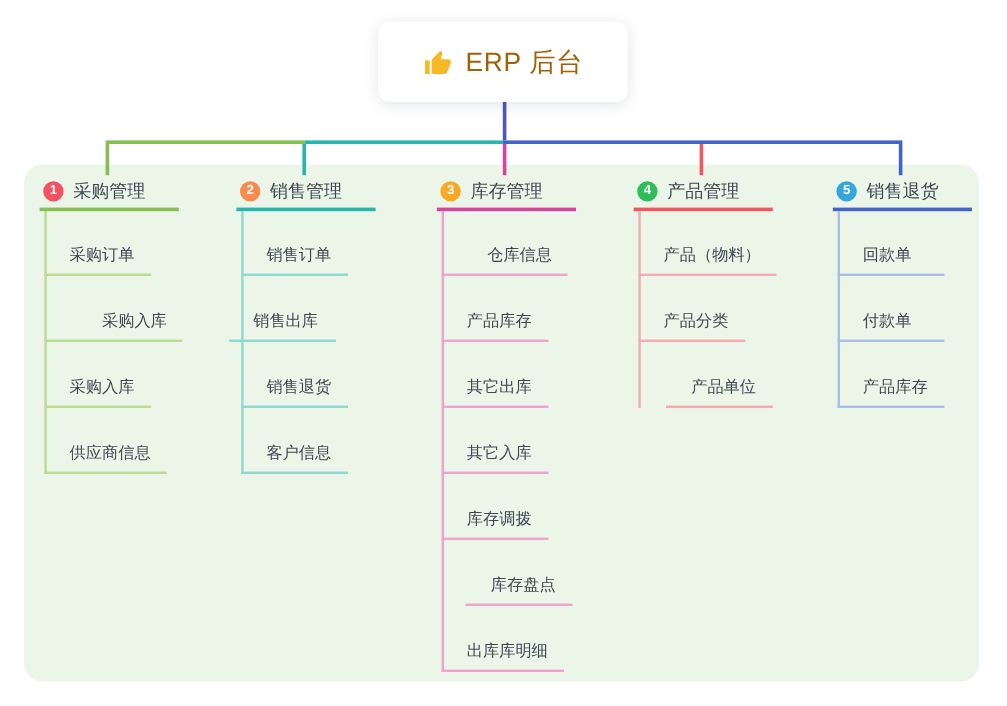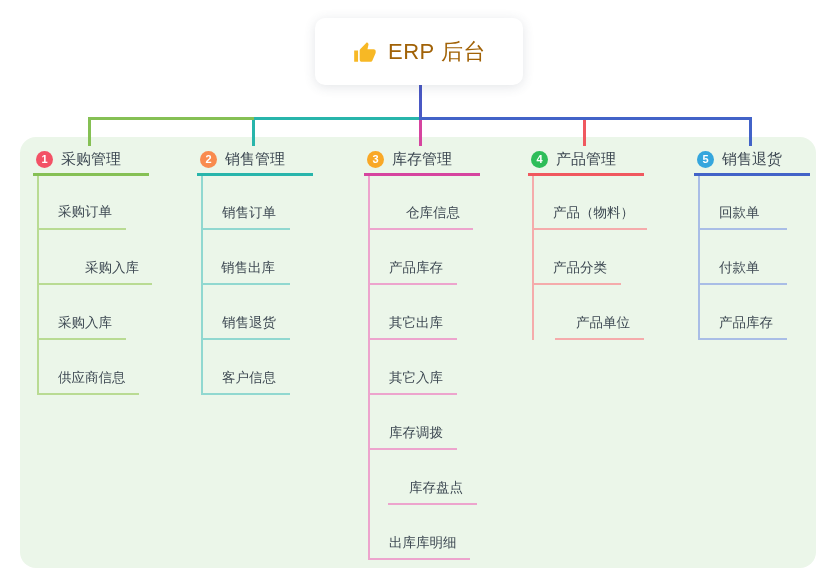--- a/index.html
+++ b/index.html
@@ -46,31 +46,31 @@
       <div class="line" style="left: 419px; top: 120px; width: 3px; height: 26px; background: rgb(214, 68, 159);"></div>
       <div class="line" style="left: 583px; top: 120px; width: 3px; height: 26px; background: rgb(240, 88, 95);"></div>
       <div class="line" style="left: 749px; top: 120px; width: 3px; height: 26px; background: rgb(66, 99, 200);"></div>
     </div>
   <div id="branches">
       <div class="branch-header" style="left: 33px; top: 146px; border-bottom: 3px solid rgb(133, 192, 84);">
         <span class="badge" style="background: rgb(243, 82, 102);">1</span>
         <span>采购管理</span>
       </div>
       <div class="line" style="left: 37px; top: 176px; width: 2px; height: 219px; background: rgb(185, 219, 147);"></div>
-      <div class="child-item" style="left: 37px; top: 205px; border-bottom: 2px solid rgb(185, 219, 147); font-family: Liberation Mono, monospace;">采购订单</div>
+      <div class="child-item" style="left: 37px; top: 205px; border-bottom: 2px solid rgb(185, 219, 147);">采购订单</div>
       <div class="child-item" style="left: 37px; top: 260px; border-bottom: 2px solid rgb(185, 219, 147); padding-left: 48px;">采购入库</div>
       <div class="child-item" style="left: 37px; top: 315px; border-bottom: 2px solid rgb(185, 219, 147);">采购入库</div>
       <div class="child-item" style="left: 37px; top: 370px; border-bottom: 2px solid rgb(185, 219, 147);">供应商信息</div>
       <div class="branch-header" style="left: 197px; top: 146px; border-bottom: 3px solid rgb(40, 181, 171);">
         <span class="badge" style="background: rgb(249, 139, 78);">2</span>
         <span>销售管理</span>
       </div>
       <div class="line" style="left: 201px; top: 176px; width: 2px; height: 219px; background: rgb(144, 216, 208);"></div>
       <div class="child-item" style="left: 201px; top: 205px; border-bottom: 2px solid rgb(144, 216, 208);">销售订单</div>
-      <div class="child-item" style="left: 201px; top: 260px; border-bottom: 2px solid rgb(144, 216, 208); padding-left: 20px;">销售出库</div>
+      <div class="child-item" style="left: 191px; top: 260px; border-bottom: 2px solid rgb(144, 216, 208); padding-left: 20px;">销售出库</div>
       <div class="child-item" style="left: 201px; top: 315px; border-bottom: 2px solid rgb(144, 216, 208);">销售退货</div>
       <div class="child-item" style="left: 201px; top: 370px; border-bottom: 2px solid rgb(144, 216, 208);">客户信息</div>
       <div class="branch-header" style="left: 364px; top: 146px; border-bottom: 3px solid rgb(214, 68, 159);">
         <span class="badge" style="background: rgb(249, 168, 38);">3</span>
         <span>库存管理</span>
       </div>
       <div class="line" style="left: 368px; top: 176px; width: 2px; height: 384px; background: rgb(237, 164, 205);"></div>
       <div class="child-item" style="left: 368px; top: 205px; border-bottom: 2px solid rgb(237, 164, 205); padding-left: 38px;">仓库信息</div>
       <div class="child-item" style="left: 368px; top: 260px; border-bottom: 2px solid rgb(237, 164, 205);">产品库存</div>
       <div class="child-item" style="left: 368px; top: 315px; border-bottom: 2px solid rgb(237, 164, 205);">其它出库</div>

